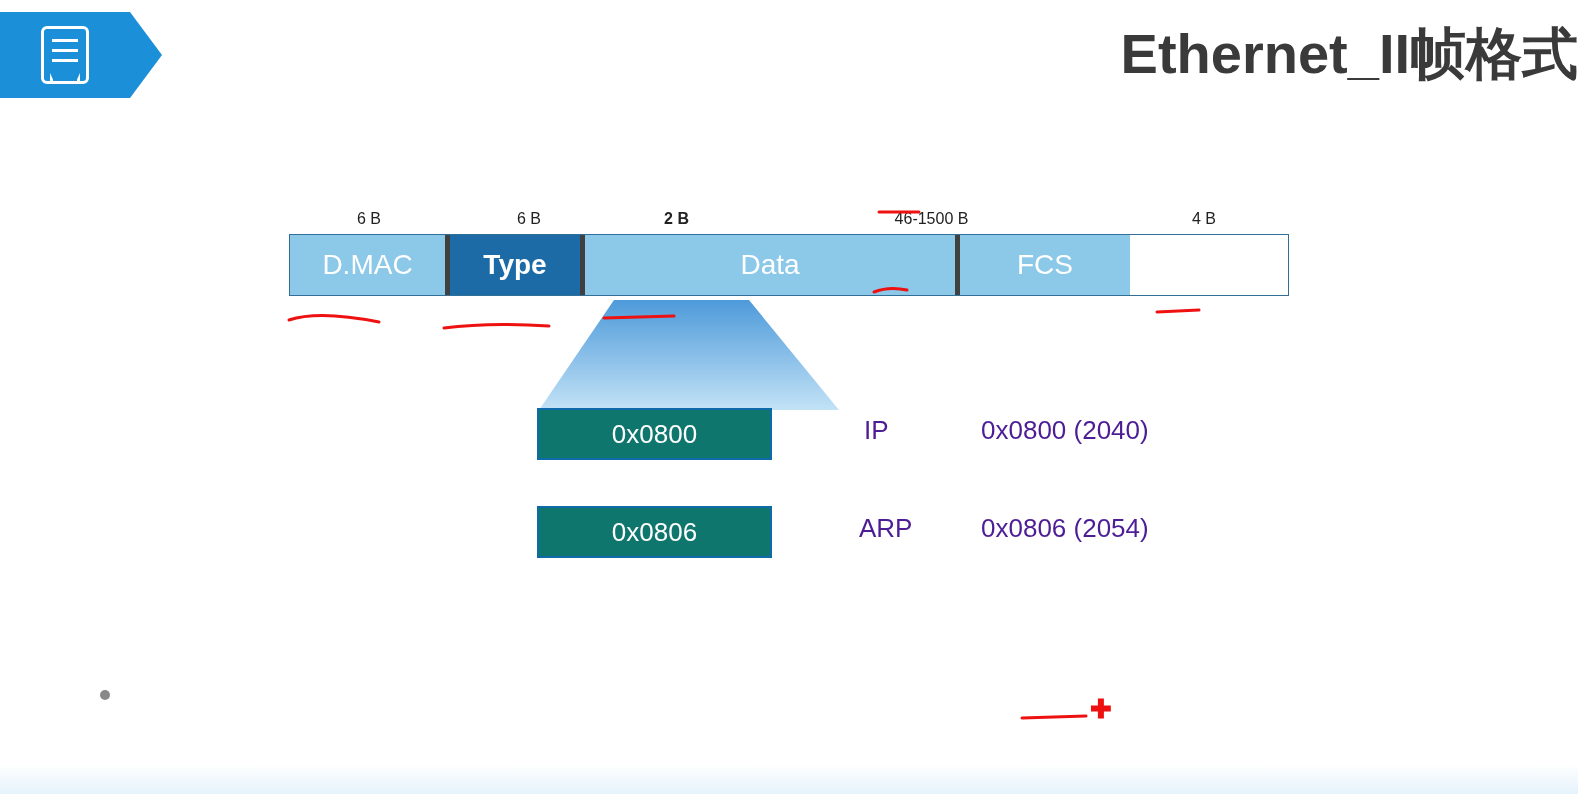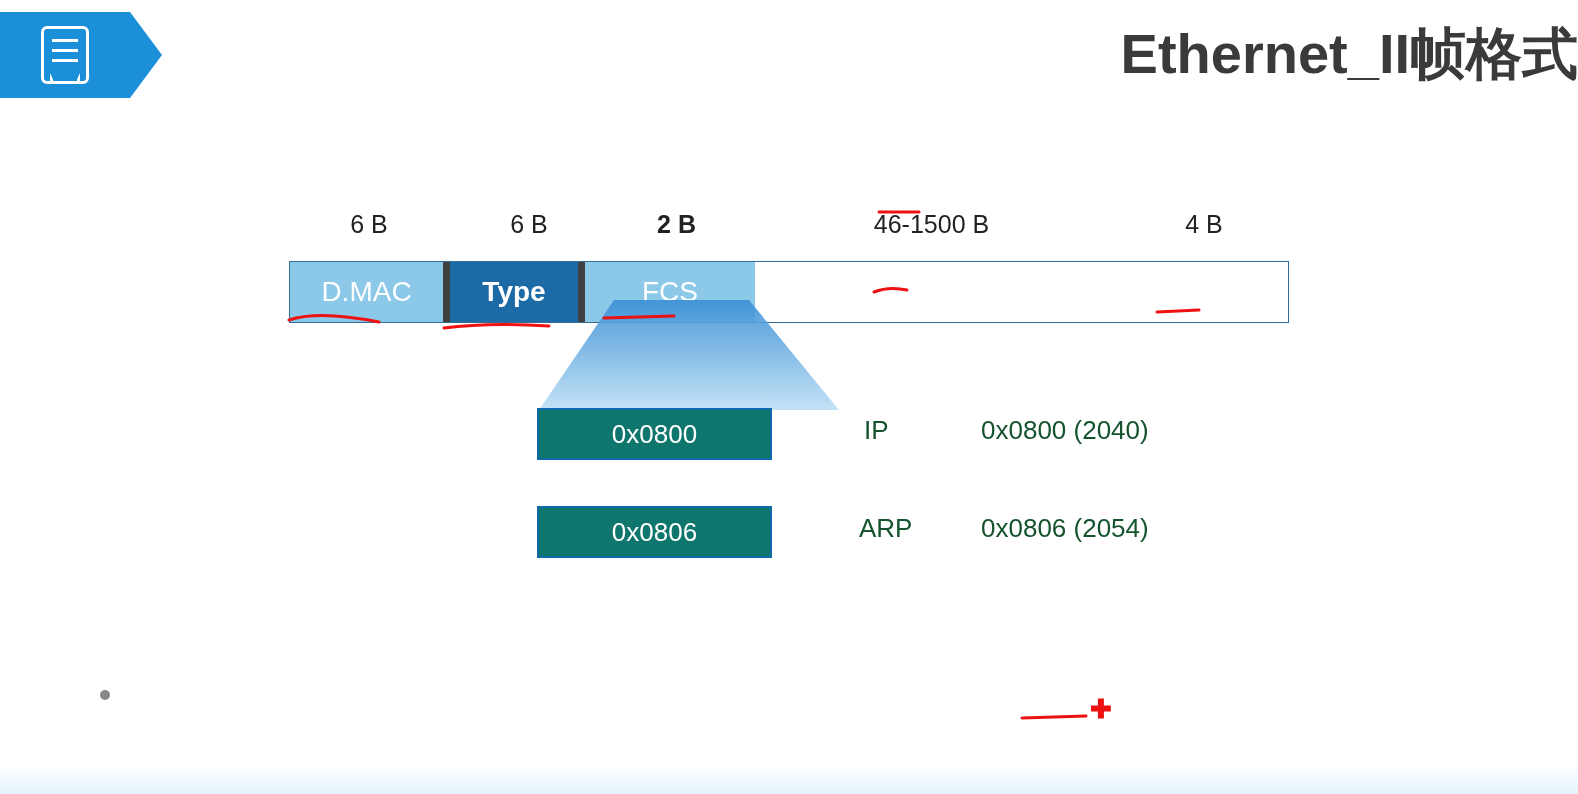--- a/index.html
+++ b/index.html
@@ -75,36 +75,36 @@
     position: relative;
     margin: 100px auto 0 auto;
     width: 1000px;
   }
   .size-row {
     display: flex;
     border: 0;
   }
   .size-cell {
     text-align: center;
-    font-size: 25px;
+    font-size: 16px;
     color: #222;
-    padding-bottom: 22px;
+    padding-bottom: 6px;
   }
   .frame-row {
     display: flex;
     border: 1px solid #316f99;
   }
   .frame-cell {
     height: 60px;
     display: flex;
     align-items: center;
     justify-content: center;
     font-size: 28px;
     color: #fff;
-    border-right: 7px solid #404040;
+    border-right: 5px solid #404040;
   }
   .frame-cell:last-child { border-right: none; }
   .light { background: #8cc8e8; }
   .dark  { background: #1c6aa6; }
   
   .w-dmac { width: 160px; }
   .w-smac { width: 160px; }
   .w-type { width: 135px; font-weight: bold; }
   .w-data { width: 375px; }
   .w-fcs  { width: 170px; }
@@ -130,21 +130,21 @@
     font-size: 26px;
     display: flex;
     align-items: center;
     justify-content: center;
   }
   .tb1 { top: 198px; left: 248px; }
   .tb2 { top: 296px; left: 248px; }
   .type-label {
     position: absolute;
     font-size: 26px;
-    color: #14532d;
+    color: #4c1d95;
   }
   .lbl-ip    { top: 205px; left: 575px; }
   .lbl-arp   { top: 303px; left: 570px; }
   .lbl-ipval { top: 205px; left: 692px; }
   .lbl-arpval{ top: 303px; left: 692px; }
   
   .ann {
     position: absolute;
     background: transparent;
     pointer-events: none;
@@ -203,20 +203,21 @@
     <div class="size-cell w-dmac">6 B</div>
     <div class="size-cell w-smac">6 B</div>
     <div class="size-cell w-type">2 B</div>
     <div class="size-cell w-data">46-1500 B</div>
     <div class="size-cell w-fcs">4 B</div>
   </div>
 
   <div class="frame-row">
     <div class="frame-cell light w-dmac">D.MAC</div>
     <div class="frame-cell dark  w-type">Type</div>
+    <div class="frame-cell light w-data">Data</div>
     <div class="frame-cell light w-fcs">FCS</div>
   </div>
 
   <div class="trap"></div>
 
   <div class="type-box tb1">0x0800</div>
   <div class="type-box tb2">0x0806</div>
 
   <div class="type-label lbl-ip">IP</div>
   <div class="type-label lbl-ipval">0x0800 (2040)</div>

